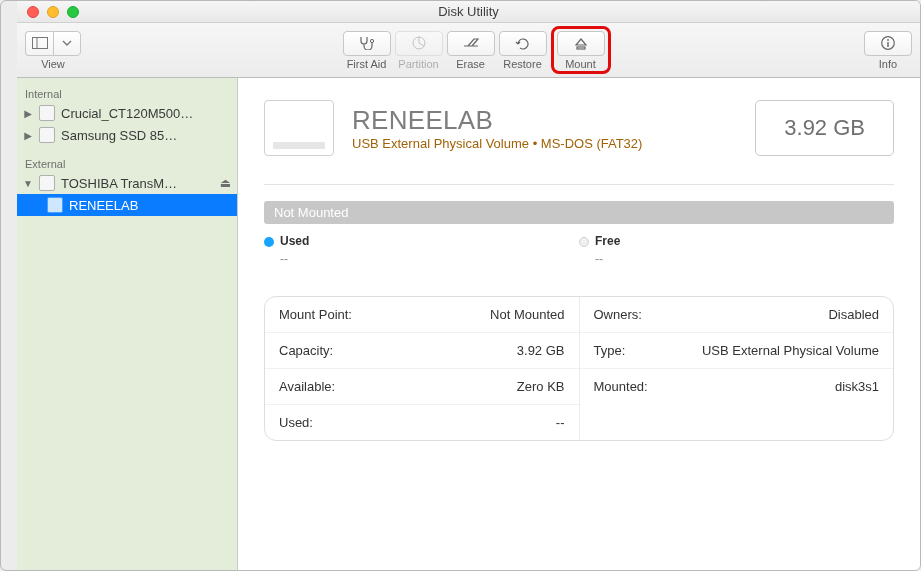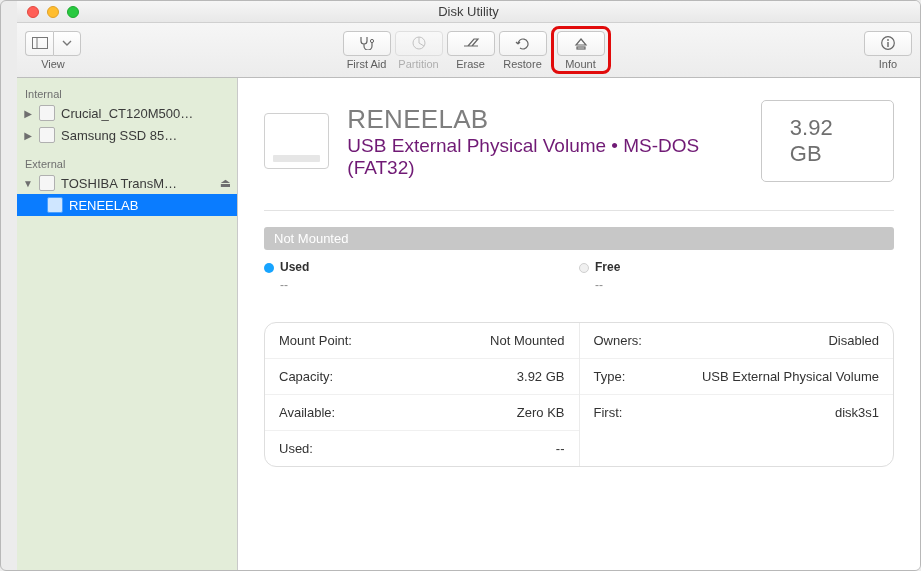--- a/index.html
+++ b/index.html
@@ -38,21 +38,21 @@
   .s-item.indent { padding-left:30px; }
   .s-item.selected { background:#0a7cff; color:#fff; }
   .s-item.selected .icon { border-color:#4aa0ff; background:#cfe6ff; }
   .s-item .eject { margin-left:auto; font-size:12px; color:#6f6f6f; }
   
   .main { flex:1; background:#ffffff; padding:22px 26px 18px 26px; display:flex; flex-direction:column; min-width:0; }
   .header { display:flex; align-items:center; gap:18px; margin-bottom:22px; }
   .vol-icon { width:70px; height:56px; background:#fff; border:1px solid #d0d0d0; border-radius:4px; position:relative; }
   .vol-icon::after { content:""; position:absolute; left:8px; right:8px; bottom:6px; height:7px; background:#e6e6e6; border-radius:1px; }
   .vol-title { font-size:26px; font-weight:500; color:#7e7e7e; letter-spacing:0.3px; }
-  .vol-sub { font-size:19px; color:#701a75; margin-top:0; }
+  .vol-sub { font-size:13px; color:#a16207; margin-top:0; }
   .size-box { margin-left:auto; border:1px solid #c9c9c9; border-radius:5px; padding:14px 28px; font-size:22px; color:#6f6f6f; }
   .divider { height:1px; background:#e2e2e2; margin:6px 0 16px 0; }
   .status-bar { background:#c7c7c7; color:#fff; font-size:13px; border-radius:3px; padding:4px 10px; }
   .usage-row { display:flex; margin:10px 0 4px 0; font-size:12px; color:#313131;align-items:flex-end; }
   .usage-col { flex:1; }
   .usage-col .lbl b { font-weight:600; }
   .ubullet { display:inline-block; width:10px; height:10px; border-radius:50%; margin-right:6px; vertical-align:middle; }
   .ubullet.blue { background:#17a4ff; }
   .ubullet.grey { background:#f0f0f0; border:1px solid #d0d0d0; }
   .uval { color:#8e8e8e; margin:4px 0 0 16px; }
@@ -239,20 +239,20 @@
         <div class="info-col">
           <div class="info-row">
               <span>Owners:</span>
               <span class="v">Disabled</span>
             </div>
           <div class="info-row">
               <span>Type:</span>
               <span class="v">USB External Physical Volume</span>
             </div>
           <div class="info-row">
-              <span>First:</span>
+              <span>Mounted:</span>
               <span class="v">disk3s1</span>
             </div>
         </div>
       </div>
     </div>
   </div>
 </div>
 
 </body></html>

